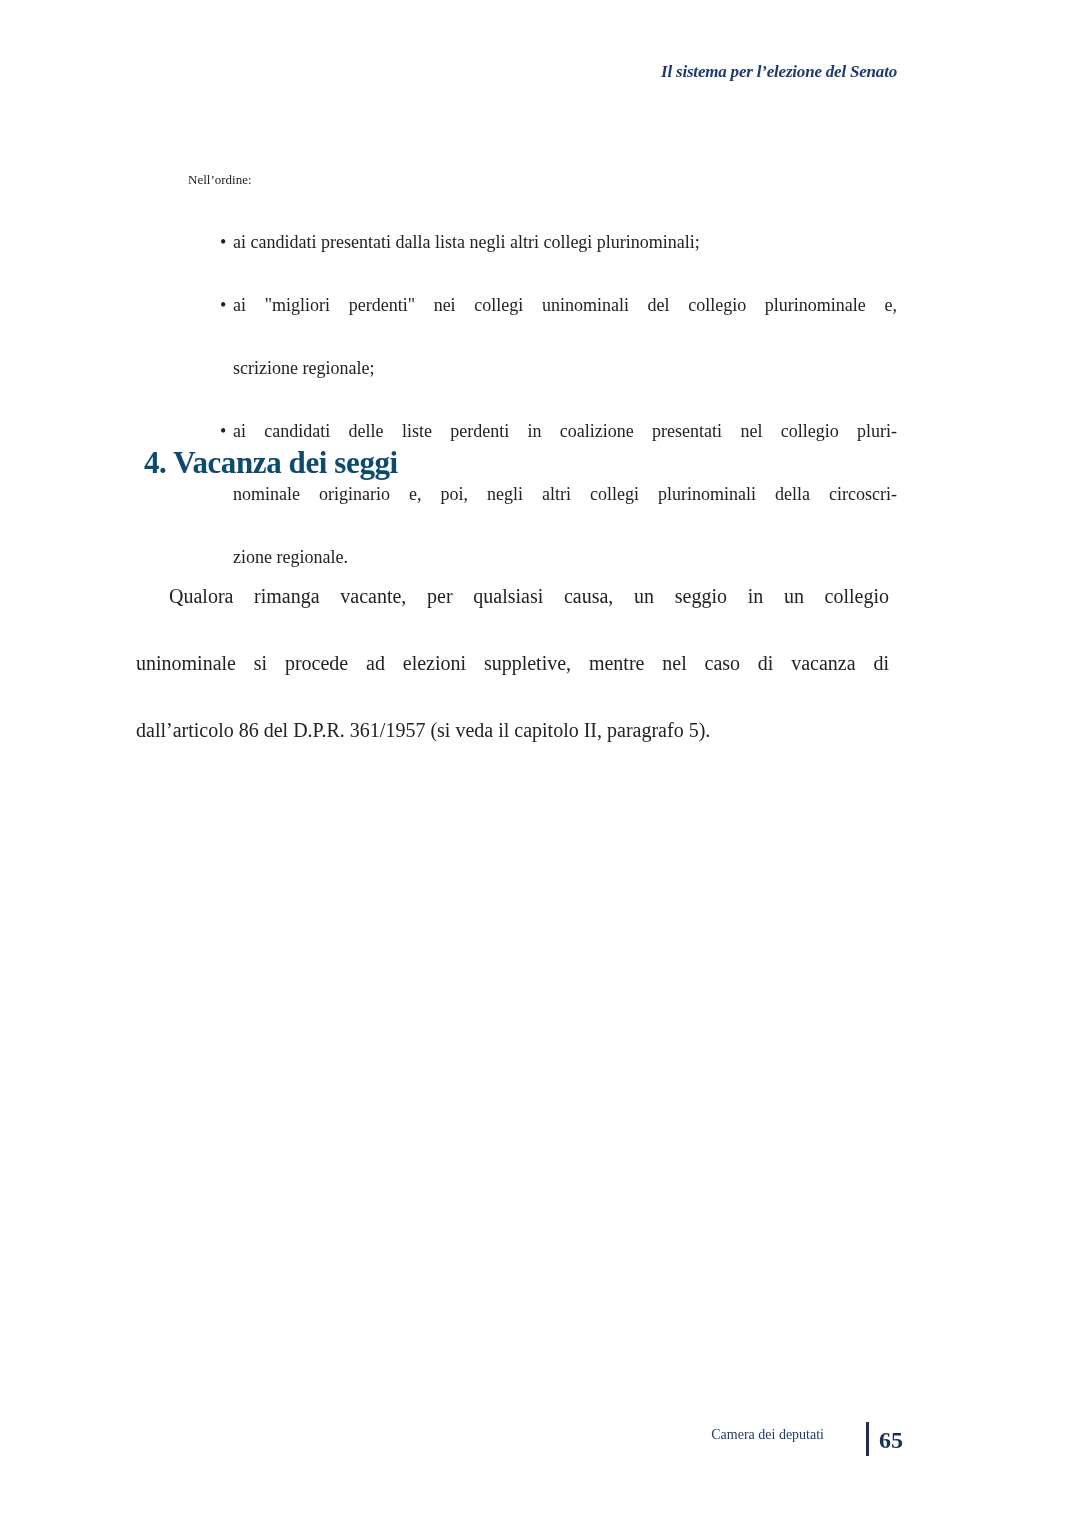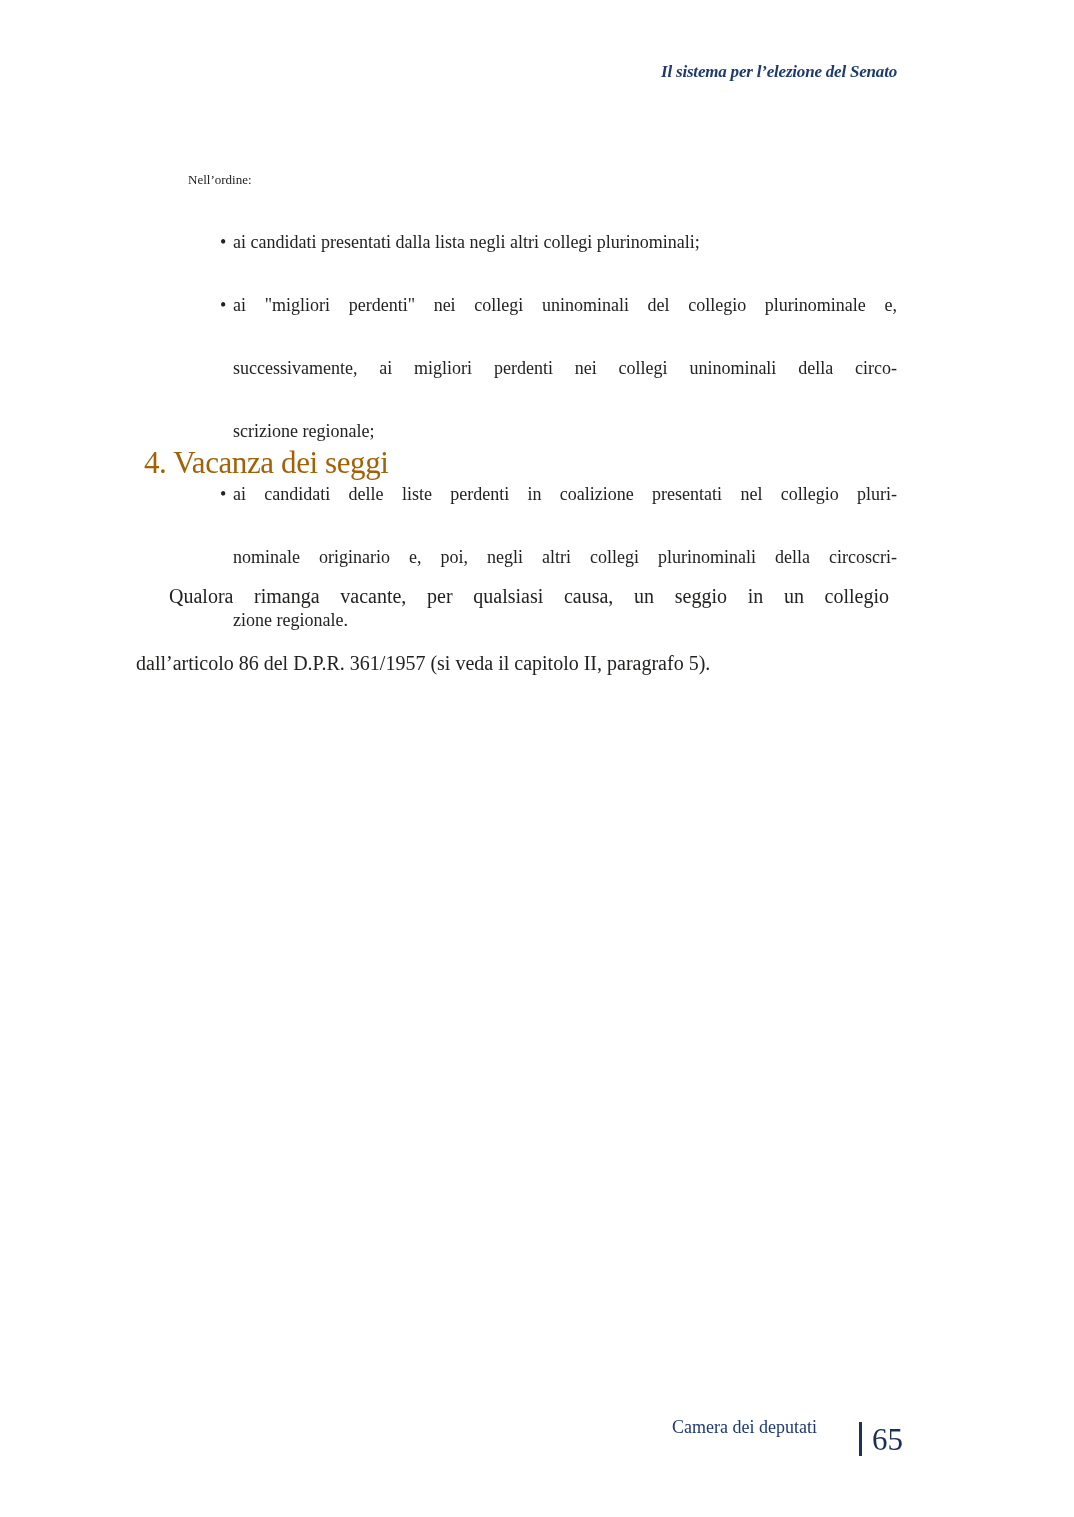--- a/index.html
+++ b/index.html
@@ -74,22 +74,22 @@
   }
 
   
   .heading {
     position: absolute;
     left: 144px;
     top: 444px;
     margin: 0;
     font-size: 31px;
     line-height: 38px;
-    font-weight: 400;
-    color: #a16207;
+    font-weight: 700;
+    color: #0c4a6e;
     letter-spacing: -0.4px;
   }
 
   
   .paragraph {
     position: absolute;
     left: 136px;
     top: 545px;
     width: 753px;
     font-size: 20px;
@@ -102,36 +102,36 @@
   
   .footer {
     position: absolute;
     top: 1412px;
     right: 171px;
     display: flex;
     align-items: flex-end;
     color: #1e3a6e;
   }
   .footer .publisher {
-    font-size: 18px;
+    font-size: 14px;
     line-height: 22px;
-    margin-bottom: 18px;
+    margin-bottom: 10px;
   }
   .footer .bar {
     display: inline-block;
     width: 3px;
     height: 34px;
     background: #1c3258;
     margin-left: 42px;
     margin-right: 10px;
   }
   .footer .pagenum {
-    font-size: 31px;
+    font-size: 24px;
     line-height: 32px;
-    font-weight: 400;
+    font-weight: 700;
     color: #1a2f54;
     margin-top: 12px;
   }
 </style>
 </head>
 <body>
 
 <div class="page">
 
   <div class="running-header">Il sistema per l’elezione del Senato</div>
@@ -142,38 +142,38 @@
     <div class="bullet-item">
       <span class="marker">•</span>
       <div class="jlines">
           <div class="jline">ai candidati presentati dalla lista negli altri collegi plurinominali;</div>
         </div>
     </div>
     <div class="bullet-item">
       <span class="marker">•</span>
       <div class="jlines">
           <div class="jline">ai "migliori perdenti" nei collegi uninominali del collegio plurinominale e,</div>
-          <div class="jline">successivamente, ai migliori perdenti nei collegi uninominali della circo-</div>
           <div class="jline">scrizione regionale;</div>
         </div>
     </div>
     <div class="bullet-item">
       <span class="marker">•</span>
       <div class="jlines">
           <div class="jline">ai candidati delle liste perdenti in coalizione presentati nel collegio pluri-</div>
           <div class="jline">nominale originario e, poi, negli altri collegi plurinominali della circoscri-</div>
           <div class="jline">zione regionale.</div>
         </div>
     </div>
   </div>
 
   <h2 class="heading">4. Vacanza dei seggi</h2>
 
   <div class="paragraph jlines">
       <div class="jline">Qualora rimanga vacante, per qualsiasi causa, un seggio in un collegio</div>
+      <div class="jline">uninominale si procede ad elezioni suppletive, mentre nel caso di vacanza di</div>
       <div class="jline">dall’articolo 86 del D.P.R. 361/1957 (si veda il capitolo II, paragrafo 5).</div>
     </div>
 
   <div class="footer">
     <span class="publisher">Camera dei deputati</span>
     <span class="bar"></span>
     <span class="pagenum">65</span>
   </div>
 
 </div>

